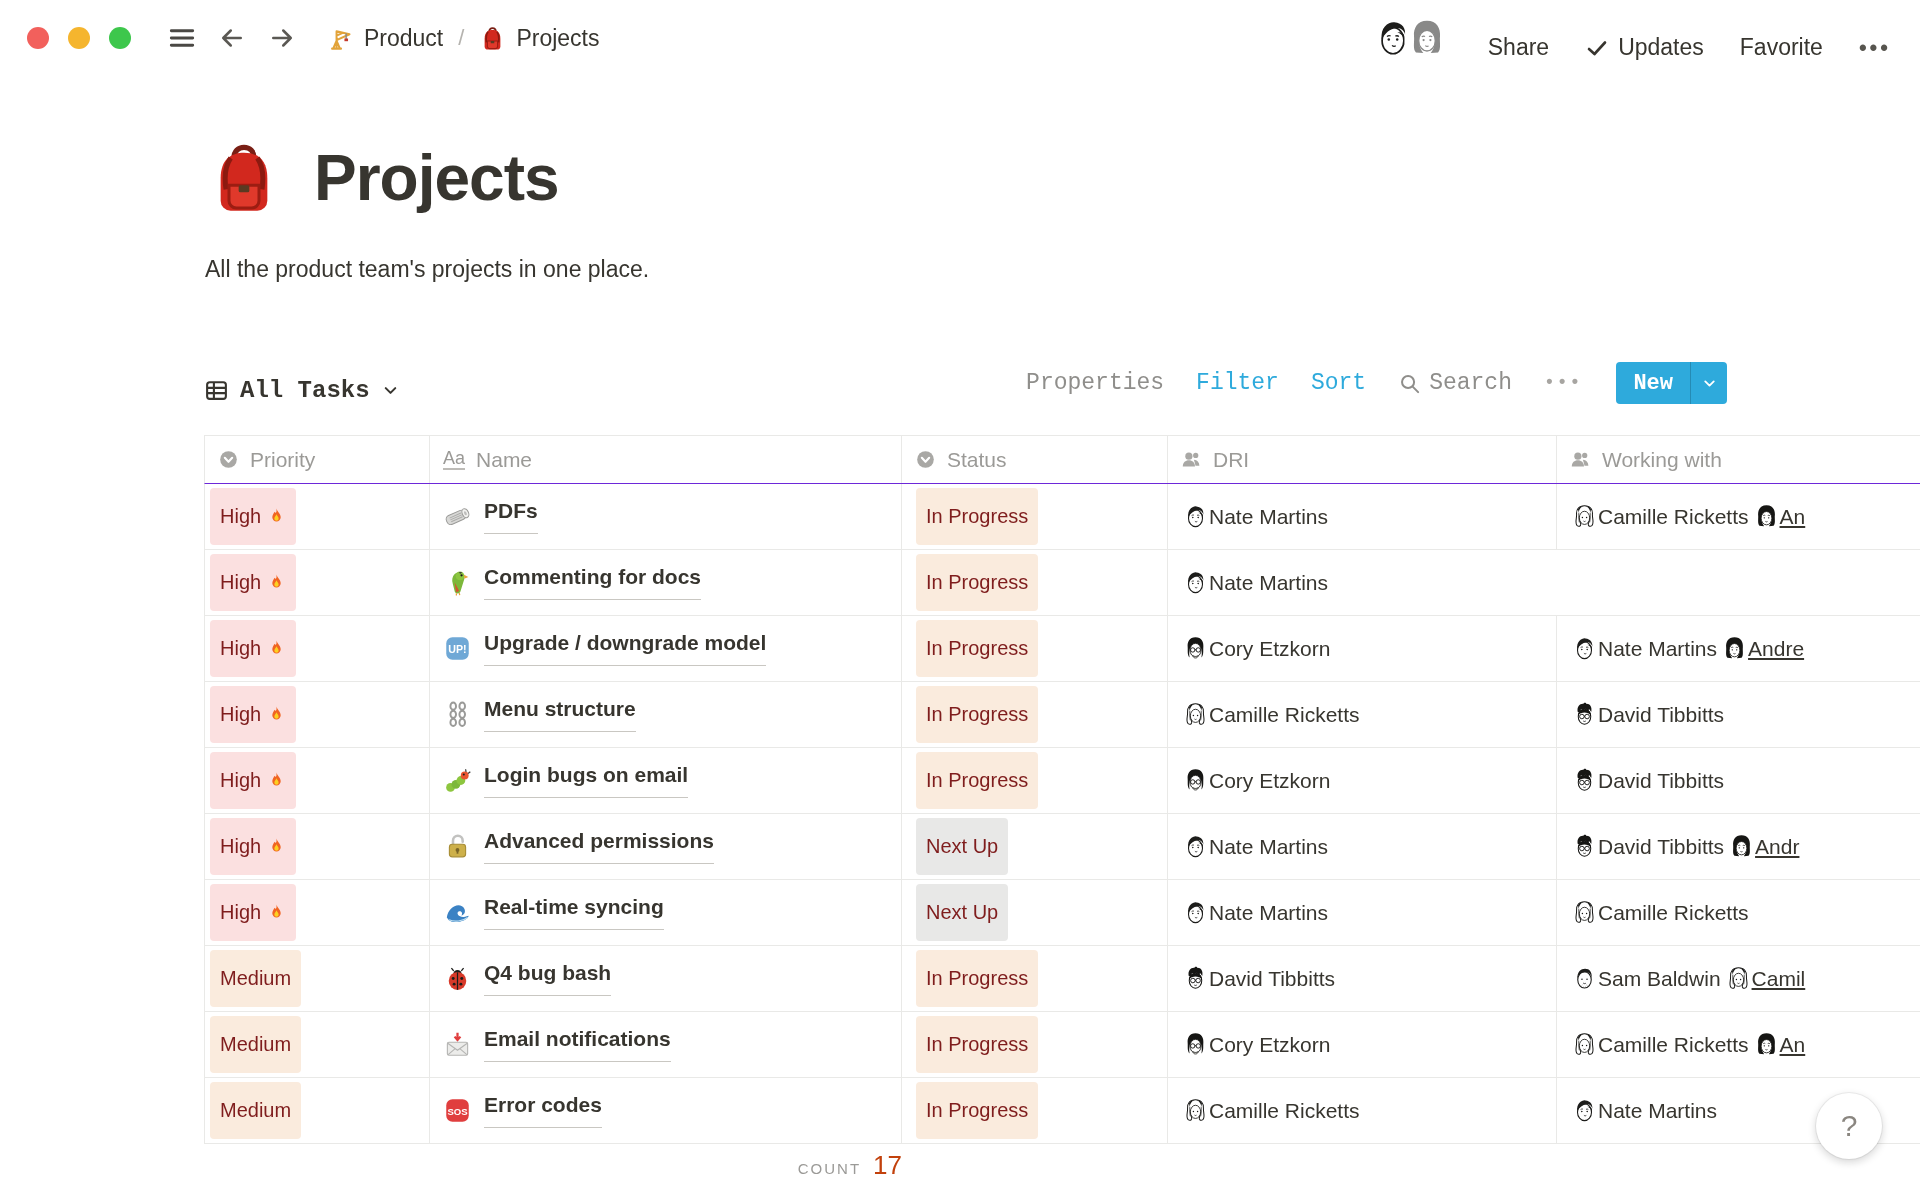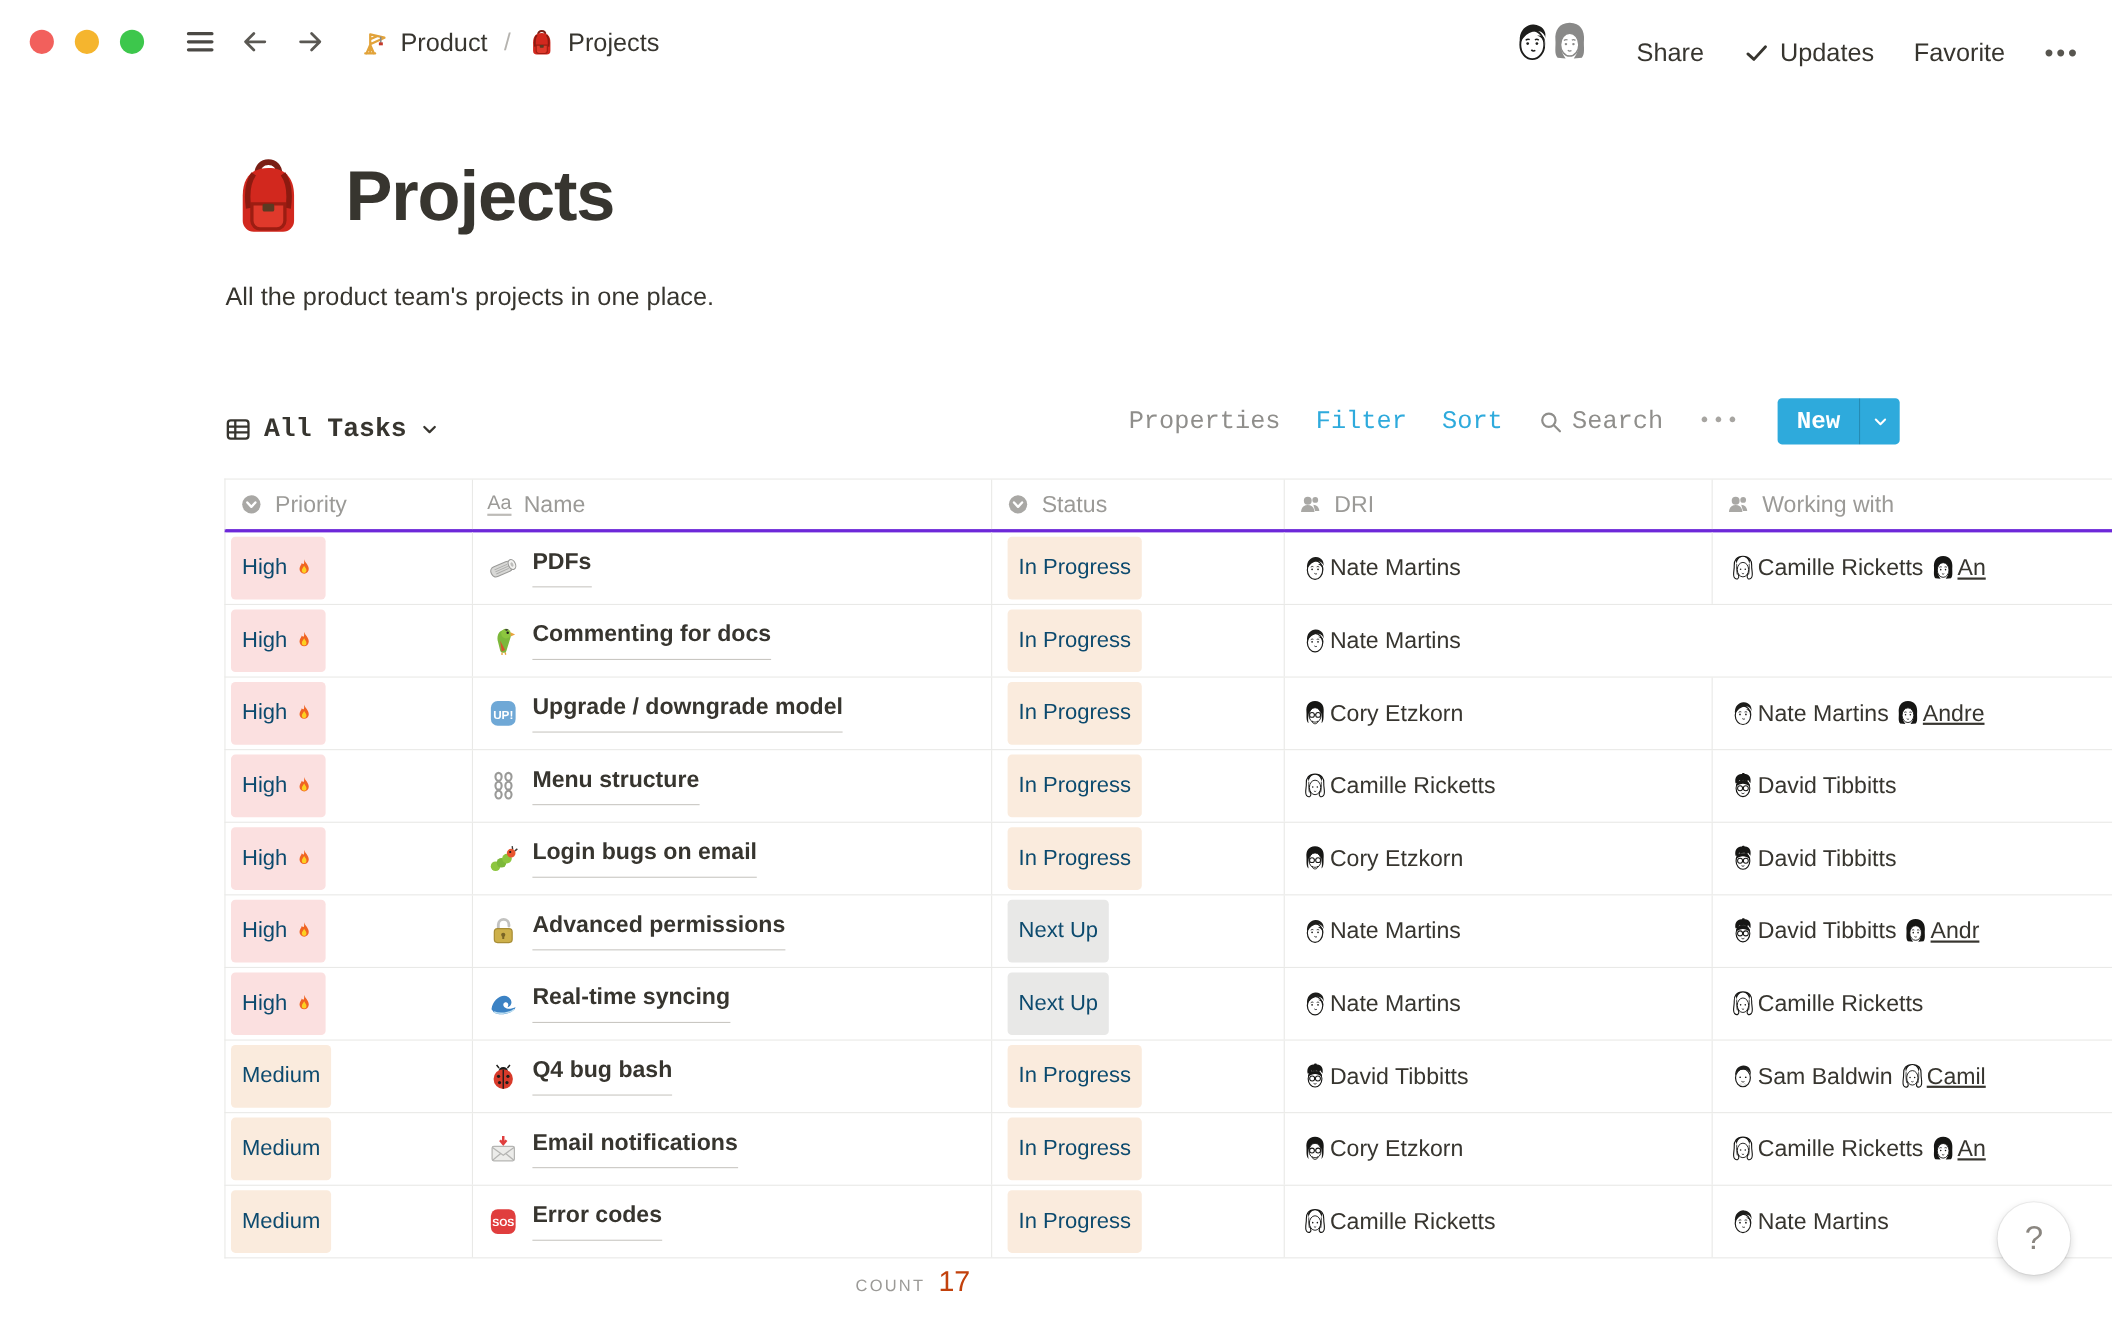--- a/index.html
+++ b/index.html
@@ -46,44 +46,44 @@
   .vr-search svg{width:23px;height:23px;}
   .vr-more{letter-spacing:2px;font-size:18px;font-weight:700;color:#A7A5A1;}
   .new-btn{display:flex;align-items:stretch;height:42px;background:var(--accent);border-radius:4px;color:#fff;overflow:hidden;margin-left:2px;}
   .new-main{display:flex;align-items:center;padding:0 17px;font-size:22px;font-weight:700;}
   .new-chev{display:flex;align-items:center;justify-content:center;width:36px;border-left:1px solid rgba(0,0,0,0.18);}
   .new-chev svg{width:17px;height:17px;color:#fff;}
 
   
   .tbl{position:absolute;left:204px;top:435px;width:1716px;}
   .thead,.trow{display:grid;grid-template-columns:225px 472px 266px 389px 364px;}
-  .thead{height:49px;border-top:1px solid #E9E9E7;border-bottom:3px solid #6d28d9;border-left:1px solid #E9E9E7;color:#9B9A97;font-size:21px;box-sizing:border-box;}
+  .thead{height:49px;border-top:1px solid #E9E9E7;border-bottom:1px solid #6d28d9;border-left:1px solid #E9E9E7;color:#9B9A97;font-size:21px;box-sizing:border-box;}
   .th{display:flex;align-items:center;gap:11px;padding:0 13px;border-right:1px solid #E9E9E7;overflow:hidden;white-space:nowrap;}
   .th:last-child{border-right:none;}
   .hicon{display:flex;align-items:center;}
   .hicon svg{width:21px;height:21px;display:block;}
   .aa{font-size:18px;line-height:1;color:#9B9A97;border-bottom:2px solid #BDBBB7;padding-bottom:1px;}
   .trow{height:66px;border-bottom:1px solid #E9E9E7;border-left:1px solid #E9E9E7;box-sizing:border-box;}
   .td{display:flex;align-items:center;padding:0 14px;border-right:1px solid #E9E9E7;overflow:hidden;white-space:nowrap;}
   .td:last-child{border-right:none;}
   .td-priority{padding-left:5px;}
-  .badge{display:inline-flex;align-items:center;gap:6px;font-size:20px;line-height:1.25;padding:16px 10px;border-radius:4px;color:#0c4a6e;}
+  .badge{display:inline-flex;align-items:center;gap:6px;font-size:20px;line-height:1.25;padding:16px 10px;border-radius:4px;color:#7f1d1d;}
   .badge-red{background:var(--badge-red);}
   .badge-orange{background:var(--badge-orange);}
   .badge-gray{background:var(--badge-gray);}
   .badge .flame svg{width:19px;height:19px;display:block;}
   .page-link{display:flex;align-items:center;gap:13px;cursor:default;}
   .nicon svg{width:27px;height:27px;display:block;}
   .ttl{font-size:21px;font-weight:600;border-bottom:1px solid #C9C7C2;padding-bottom:10px;}
   .person{display:inline-flex;align-items:center;font-size:21px;}
   .person + .person{margin-left:4px;text-decoration:underline;}
   .avatar{width:27px;height:27px;border-radius:50%;overflow:hidden;flex:none;}
   .avatar svg{width:100%;height:100%;display:block;}
 
-  .count-row{position:absolute;left:200px;top:1150px;width:690px;display:flex;justify-content:flex-end;align-items:baseline;gap:12px;padding-right:8px;box-sizing:border-box;}
+  .count-row{position:absolute;left:220px;top:1150px;width:690px;display:flex;justify-content:flex-end;align-items:baseline;gap:12px;padding-right:8px;box-sizing:border-box;}
   .count-label{font-size:15px;letter-spacing:2px;color:#9B9A97;}
   .count-value{font-size:26px;color:#c2410c;}
 
   .help-btn{position:absolute;left:1816px;top:1093px;width:66px;height:66px;border-radius:50%;background:#fff;box-shadow:0 0 0 1px rgba(15,15,15,0.06),0 3px 8px rgba(15,15,15,0.18);display:flex;align-items:center;justify-content:center;font-size:30px;color:#8A8680;z-index:6;}
 </style>
 </head>
 <body>
 
 <div class="page">
 

